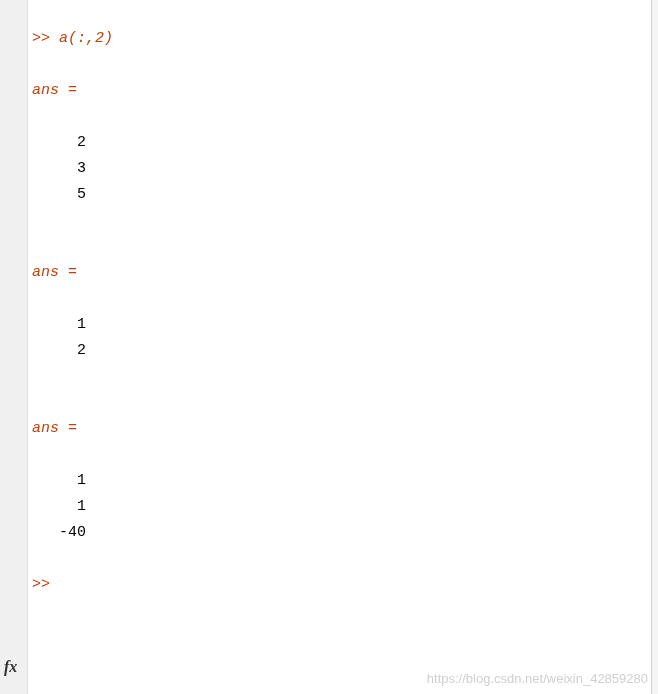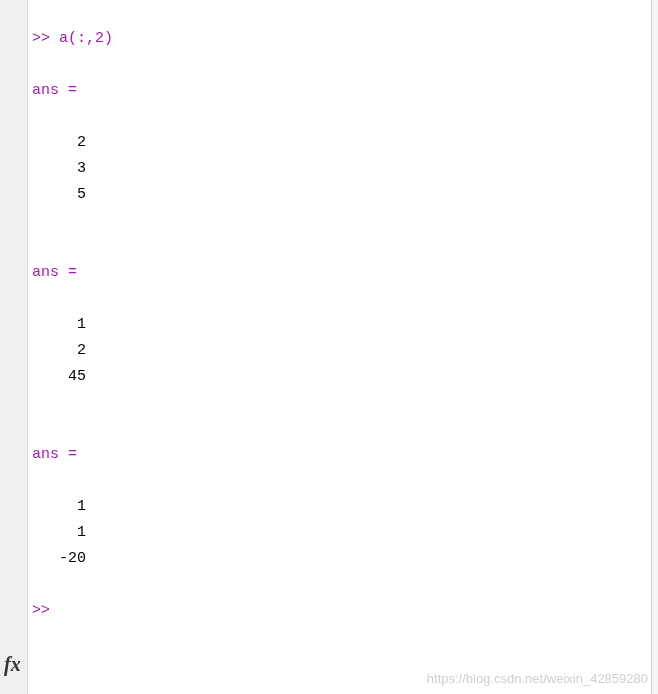--- a/index.html
+++ b/index.html
@@ -28,34 +28,35 @@
     }
     .content {
       background: #ffffff;
       flex: 1;
       padding: 0 4px;
       border-right: 1px solid #d0d0d0;
     }
     .line {
       line-height: 26px;
       white-space: pre;
-      color: #a21caf;
+      color: #c2410c;
       font-family: 'Courier New', monospace;
+      font-style: italic;
     }
     .blank {
       line-height: 26px;
       height: 26px;
     }
     .fx-icon {
       position: absolute;
       bottom: 18px;
       left: 4px;
       font-style: italic;
       font-family: 'Times New Roman', serif;
-      font-size: 20px;
+      font-size: 16px;
       color: #333;
       font-weight: bold;
     }
     .watermark {
       position: absolute;
       bottom: 8px;
       right: 10px;
       color: #d0d0d0;
       font-size: 13px;
       font-family: Arial, sans-serif;
@@ -86,27 +87,26 @@
     <div class="blank"></div>
     <div class="num-line">     2</div>
     <div class="num-line">     3</div>
     <div class="num-line">     5</div>
     <div class="blank"></div>
     <div class="blank"></div>
     <div class="line">ans =</div>
     <div class="blank"></div>
     <div class="num-line">     1</div>
     <div class="num-line">     2</div>
-    <div class="num-line">    45</div>
     <div class="blank"></div>
     <div class="blank"></div>
     <div class="line">ans =</div>
     <div class="blank"></div>
     <div class="num-line">     1</div>
     <div class="num-line">     1</div>
-    <div class="num-line">   -20</div>
+    <div class="num-line">   -40</div>
     <div class="blank"></div>
     <div class="line">&gt;&gt; </div>
   </div>
   <div class="right-margin"></div>
 </div>
 
 <div class="watermark">https://blog.csdn.net/weixin_42859280</div>
 
 </body></html>

